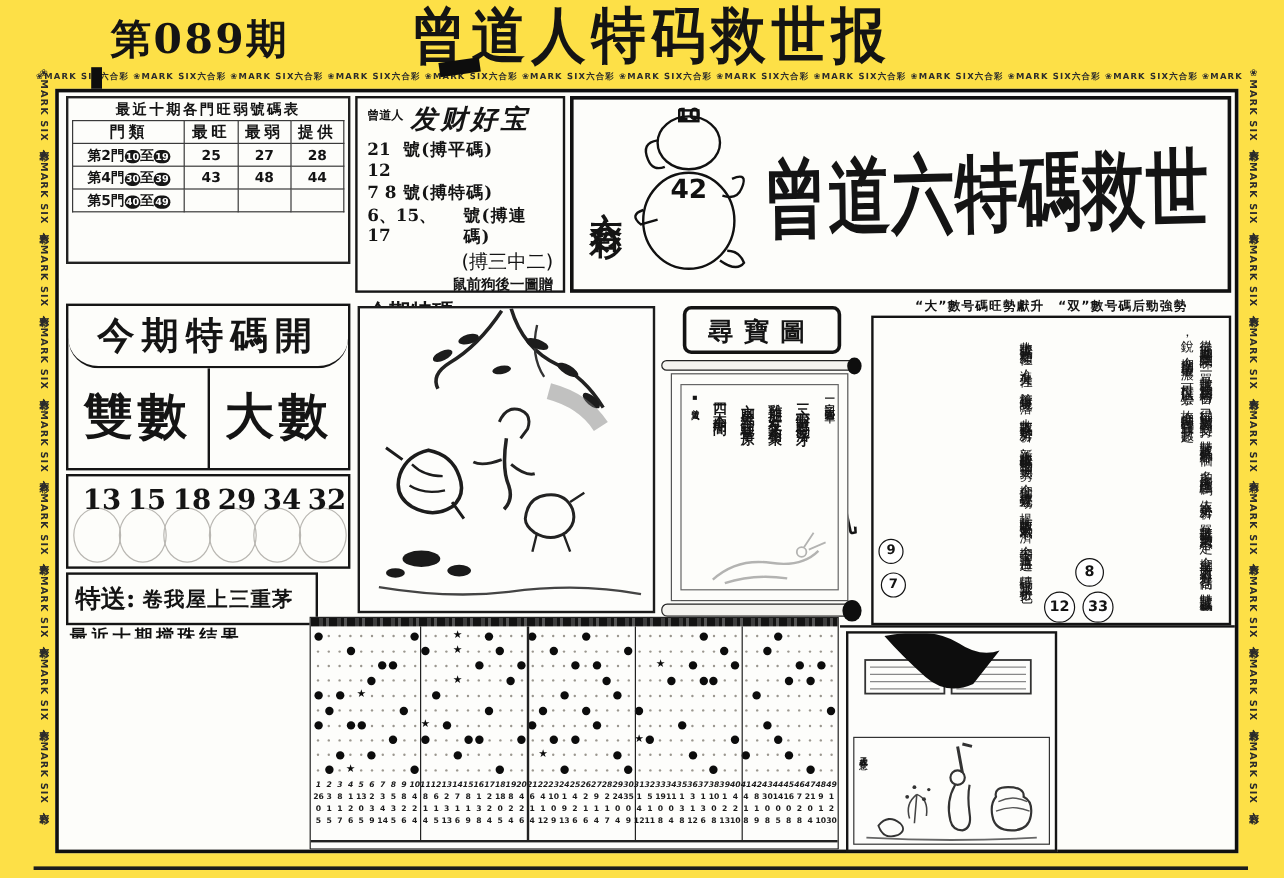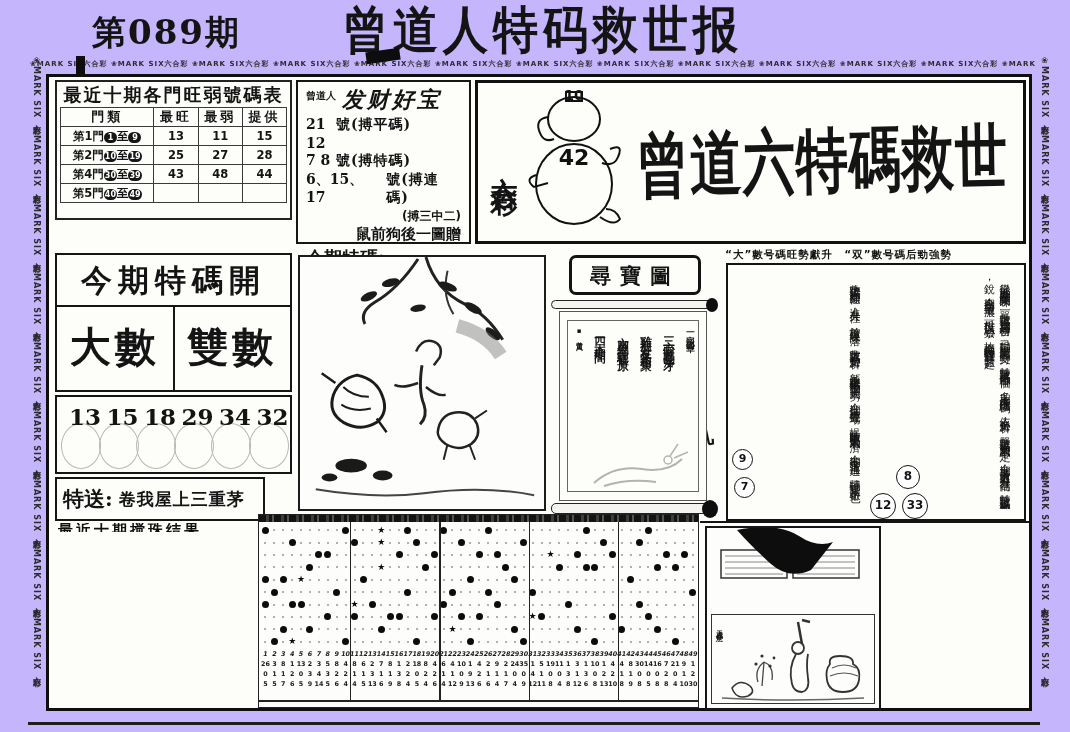--- a/index.html
+++ b/index.html
@@ -1,73 +1,73 @@
 <!DOCTYPE html>
 <html><head>
 <meta charset="utf-8">
 <style>
   * { margin:0; padding:0; box-sizing:border-box; }
   html,body { width:1070px; height:732px; background:#e9e7e2; }
   body { font-family:"DejaVu Sans", sans-serif; color:#141414; }
-  #page { position:relative; width:1070px; height:732px; background:#c4b5fd; overflow:hidden; }
+  #page { position:relative; width:1070px; height:732px; background:#fde047; overflow:hidden; }
 
   
   #issue { position:absolute; left:92px; top:10px; font-size:34px; font-weight:700; letter-spacing:2px; font-family:"DejaVu Serif",serif; }
   #masthead { position:absolute; left:283px; top:0px; width:520px; text-align:center; font-size:45px; font-weight:900; letter-spacing:5px; font-family:"DejaVu Serif",serif; transform:scaleY(1.12); }
 
   
   .strip { position:absolute; overflow:hidden; color:#2b2b2b; font-weight:700; }
   #strip-top { left:30px; top:57px; width:1008px; height:15px; font-size:7px; line-height:15px; white-space:nowrap; letter-spacing:1px; }
   #strip-left, #strip-right { top:56px; width:20px; height:670px; writing-mode:vertical-rl; font-size:8px; line-height:20px; letter-spacing:1px; white-space:nowrap; }
   #strip-left { left:26px; } #strip-right { left:1034px; }
   #corner-blot { position:absolute; left:76px; top:56px; width:9px; height:44px; background:#0d0d0d; }
   #top-blot { position:absolute; left:366px; top:50px; width:34px; height:12px; background:#0d0d0d; transform:rotate(-8deg); }
 
   
   #frame { position:absolute; left:46px; top:74px; width:986px; height:637px; border:3px solid #0f0f0f; background:#fdfdfa; }
 
   
   #hot-table { position:absolute; left:6px; top:3px; width:237px; height:140px; border:2px solid #222; padding:1px 3px; }
-  #hot-title { font-size:18px; font-weight:900; text-align:center; letter-spacing:2px; }
+  #hot-title { font-size:12px; font-weight:900; text-align:center; letter-spacing:2px; }
   #hot-grid { width:100%; border-collapse:collapse; }
   #hot-grid th, #hot-grid td { border:1px solid #3a3a3a; font-size:11.5px; text-align:center; height:19px; font-weight:700; }
   #hot-grid th { font-size:13px; letter-spacing:3px; }
   .gate-cell { white-space:nowrap; font-size:10.5px; }
   .pill { display:inline-block; min-width:13px; height:11px; line-height:11px; background:#161616; color:#fff; border-radius:7px; font-size:8px; padding:0 1px; }
 
   
   #fortune { position:absolute; left:247px; top:3px; width:175px; height:164px; border:2.5px solid #161616; padding:3px 8px; }
   #fortune-head { display:flex; align-items:flex-start; gap:6px; }
   #fortune-brand { font-size:10px; font-weight:700; padding-top:4px; }
   #fortune-title { font-size:22px; font-weight:900; font-family:"DejaVu Serif",serif; font-style:italic; letter-spacing:3px; }
   .f-line { display:flex; align-items:baseline; gap:4px; margin-top:1px; }
   .f-num { font-size:14px; font-weight:700; font-family:"DejaVu Serif",serif; min-width:26px; }
   .f-label { font-size:14px; font-weight:900; font-family:"DejaVu Serif",serif; letter-spacing:1px; }
-  #fortune-note1 { text-align:right; font-size:12px; font-weight:700; margin-top:1px; }
-  #fortune-note2 { text-align:right; font-size:15px; font-weight:900; }
+  #fortune-note1 { text-align:right; font-size:16px; font-weight:400; margin-top:1px; }
+  #fortune-note2 { text-align:right; font-size:12px; font-weight:900; }
   #fortune-footer { font-size:18px; font-weight:700; font-family:"DejaVu Serif",serif; margin-top:2px; }
 
   
   #titlebox { position:absolute; left:426px; top:3px; width:551px; height:164px; border:3px solid #111; display:flex; align-items:center; }
   #lottery-vert { writing-mode:vertical-rl; font-size:27px; font-weight:900; font-family:"DejaVu Serif",serif; letter-spacing:6px; padding:4px 0 0 2px; margin-left:6px; }
   #gourd { flex:0 0 100px; height:150px; }
   #calligraphy { flex:1; text-align:center; font-size:52px; font-weight:900; font-family:"DejaVu Serif",serif; letter-spacing:1px; transform:scaleY(1.35) rotate(-1deg); white-space:nowrap; }
 
   
-  #analysis-header { position:absolute; left:676px; top:171px; width:302px; font-size:10.5px; font-weight:900; text-align:left; letter-spacing:1px; white-space:nowrap; }
+  #analysis-header { position:absolute; left:676px; top:171px; width:302px; font-size:10.5px; font-weight:900; text-align:center; letter-spacing:1px; white-space:nowrap; }
   #analysis { position:absolute; left:677px; top:186px; width:300px; height:258px; border:2.5px solid #141414; display:flex; flex-direction:row; padding:10px 6px; }
   .vpara { writing-mode:vertical-rl; text-orientation:mixed; font-size:11px; line-height:1.42; letter-spacing:1.5px; font-weight:500; height:100%; overflow:hidden; }
   #para-sub { width:128px; }
   #para-main { width:150px; }
   .circ { position:absolute; border:1.6px solid #141414; border-radius:50%; text-align:center; font-weight:700; background:#fff; }
   #roar { position:absolute; left:-36px; top:158px; font-size:21px; font-weight:900; transform:rotate(-12deg); font-family:"DejaVu Serif",serif; }
 
   
   #special-a { position:absolute; left:6px; top:176px; width:237px; height:139px; border:2.5px solid #151515; }
-  #special-a-title { height:52px; line-height:50px; text-align:center; font-size:31px; font-weight:900; font-family:"DejaVu Serif",serif; letter-spacing:6px; border-bottom:2px solid #151515; }
+  #special-a-title { height:52px; line-height:50px; text-align:center; font-size:31px; font-weight:900; font-family:"DejaVu Serif",serif; letter-spacing:6px; border-bottom:2px solid #151515;border-radius:25px; }
   #special-a-row { display:flex; height:calc(100% - 52px); }
   .big-cell { flex:1; text-align:center; font-size:41px; font-weight:900; font-family:"DejaVu Serif",serif; letter-spacing:4px; line-height:80px; }
   .big-cell + .big-cell { border-left:2px solid #151515; }
 
   #special-b { position:absolute; left:6px; top:318px; width:237px; height:79px; border:2.5px solid #151515; display:flex; padding:2px 2px 0 6px; }
   .numcirc { position:relative; width:38px; flex:1; }
   .numcirc .c { position:absolute; left:-2px; bottom:3px; width:40px; height:46px; border:1.5px solid #b9b7b2; border-radius:50%; }
   .numcirc .n { position:absolute; left:6px; top:4px; font-size:23px; font-weight:700; font-family:"DejaVu Serif",serif; }
 
   #special-c { position:absolute; left:6px; top:400px; width:210px; height:44px; border:2.5px solid #151515; display:flex; align-items:center; padding-left:6px; gap:6px; }
@@ -139,26 +139,20 @@
       <table id="hot-grid">
         <thead>
             <tr id="hot-head-row">
               <th>門類</th>
               <th>最旺</th>
               <th>最弱</th>
               <th>提供</th>
             </tr>
           </thead>
         <tbody id="hot-body">
-            <tr>
-              <td class="gate-cell"><span>第1門</span><span class="pill">1</span><span>至</span><span class="pill">9</span></td>
-              <td>13</td>
-              <td>11</td>
-              <td>15</td>
-            </tr>
             <tr>
               <td class="gate-cell"><span>第2門</span><span class="pill">10</span><span>至</span><span class="pill">19</span></td>
               <td>25</td>
               <td>27</td>
               <td>28</td>
             </tr>
             <tr>
               <td class="gate-cell"><span>第4門</span><span class="pill">30</span><span>至</span><span class="pill">39</span></td>
               <td>43</td>
               <td>48</td>
@@ -227,22 +221,22 @@
     <div class="circ" style="left: 168px; top: 200px; width: 24px; height: 24px; line-height: 21px; font-size: 12px;">8</div>
         <div class="circ" style="left: 142px; top: 228px; width: 26px; height: 26px; line-height: 23px; font-size: 12px;">12</div>
         <div class="circ" style="left: 174px; top: 228px; width: 26px; height: 26px; line-height: 23px; font-size: 12px;">33</div>
         <div class="circ" style="left: 4px; top: 184px; width: 21px; height: 21px; line-height: 18px; font-size: 11px;">9</div>
         <div class="circ" style="left: 6px; top: 212px; width: 21px; height: 21px; line-height: 18px; font-size: 11px;">7</div>
       </div>
 
     <div id="special-a">
       <div id="special-a-title">今期特碼開</div>
       <div id="special-a-row">
+        <div class="big-cell">雙數</div>
         <div class="big-cell">大數</div>
-        <div class="big-cell">雙數</div>
       </div>
     </div>
 
     <div id="special-b">
         <div class="numcirc">
           <span class="c"></span>
           <span class="n">13</span>
         </div>
         <div class="numcirc">
           <span class="c"></span>

